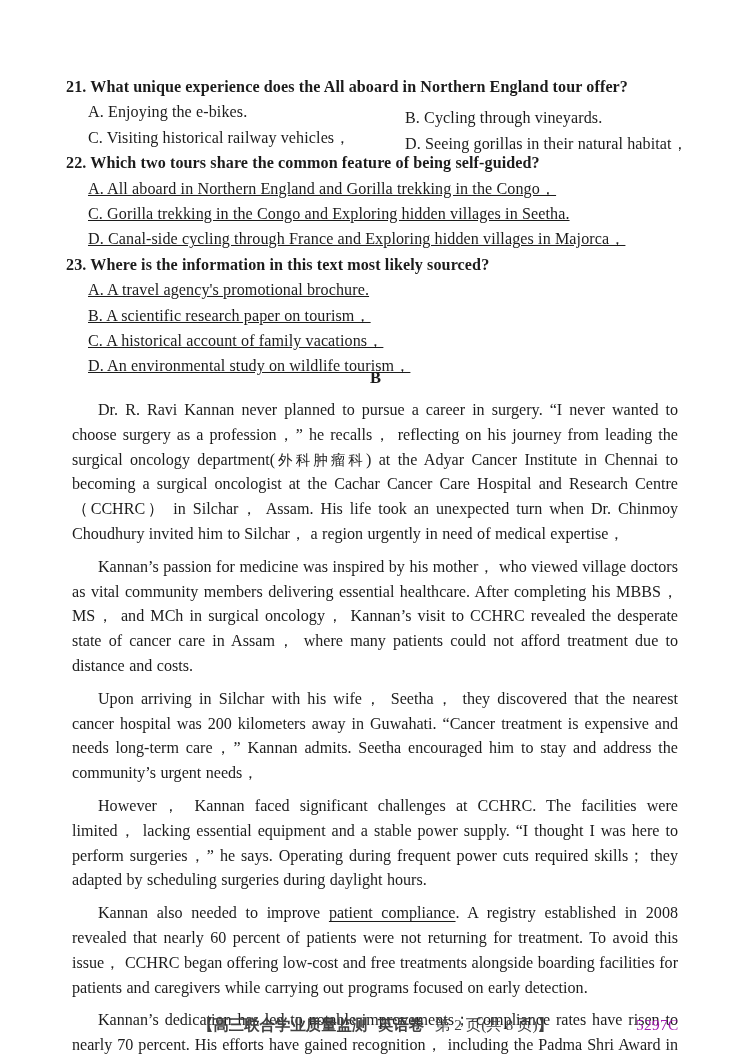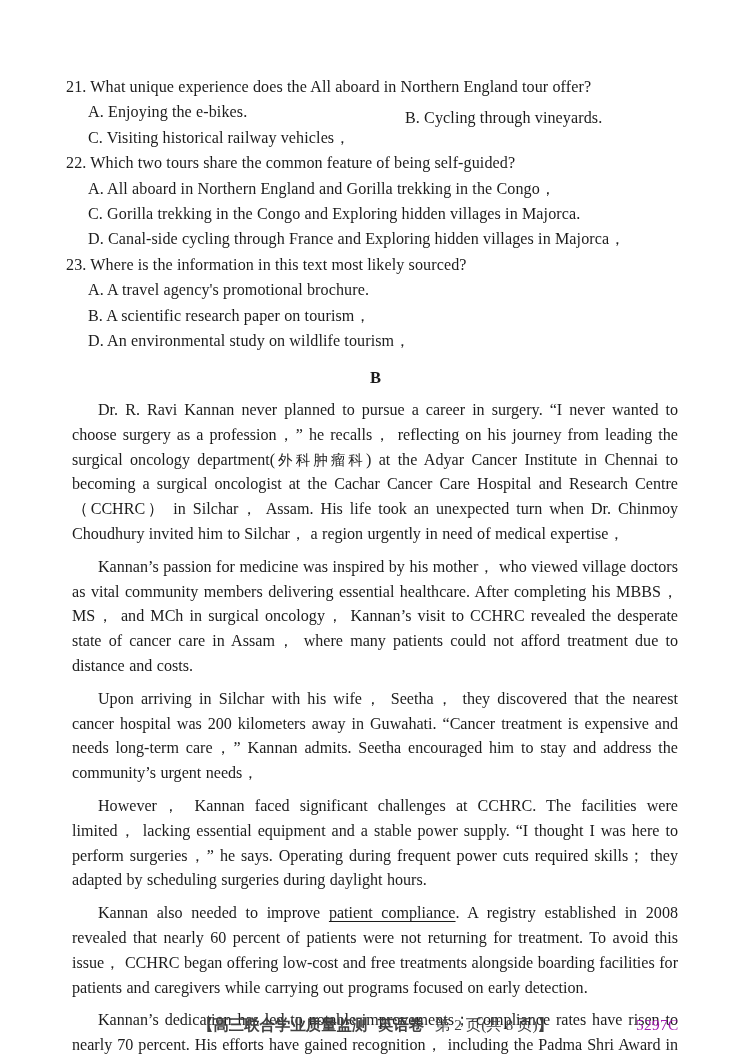--- a/index.html
+++ b/index.html
@@ -32,39 +32,41 @@
     width: 620px;
   }
   .q-row {
     font-size: 16.1px;
     line-height: 25.4px;
     white-space: nowrap;
     letter-spacing: 0.1px;
   }
   .q-stem {
     text-indent: 0;
+    font-weight: bold;
   }
   .q-opts-2col {
     position: relative;
     padding-left: 22px;
     height: 25.4px;
   }
   .q-opts-2col .col-a {
     position: absolute;
     left: 22px;
     top: 0;
   }
   .q-opts-2col .col-b {
     position: absolute;
     left: 339px;
     top: 0;
     margin-top: 6px;
   }
   .q-opt {
     padding-left: 22px;
+    text-decoration: underline;
   }
 
   
   .section-letter {
     position: absolute;
     left: 0;
     width: 751px;
     text-align: center;
     font-size: 16.5px;
     font-weight: bold;
@@ -145,30 +147,32 @@
 
   <div class="questions">
 
     <div class="q-row q-stem">21. What unique experience does the All aboard in Northern England tour offer?</div>
     <div class="q-row q-opts-2col">
       <span class="col-a">A. Enjoying the e-bikes.</span>
       <span class="col-b">B. Cycling through vineyards.</span>
     </div>
     <div class="q-row q-opts-2col">
       <span class="col-a">C. Visiting historical railway vehicles，</span>
+      <span class="col-b">D. Seeing gorillas in their natural habitat，</span>
     </div>
 
     <div class="q-row q-stem">22. Which two tours share the common feature of being self-guided?</div>
     <div class="q-row q-opt">A. All aboard in Northern England and Gorilla trekking in the Congo，</div>
-    <div class="q-row q-opt">C. Gorilla trekking in the Congo and Exploring hidden villages in Majorca.</div>
+    <div class="q-row q-opt">C. Gorilla trekking in the Congo and Exploring hidden villages in Seetha.</div>
     <div class="q-row q-opt">D. Canal-side cycling through France and Exploring hidden villages in Majorca，</div>
 
     <div class="q-row q-stem">23. Where is the information in this text most likely sourced?</div>
     <div class="q-row q-opt">A. A travel agency's promotional brochure.</div>
     <div class="q-row q-opt">B. A scientific research paper on tourism，</div>
+    <div class="q-row q-opt">C. A historical account of family vacations，</div>
     <div class="q-row q-opt">D. An environmental study on wildlife tourism，</div>
   </div>
 
   <div class="section-letter" style="top:368px;">B</div>
 
   <div class="passage">
     <p>Dr. R. Ravi Kannan never planned to pursue a career in surgery. “I never wanted to choose surgery as a profession，” he recalls， reflecting on his journey from leading the surgical oncology department(<span class="cn">外科肿瘤科</span>) at the Adyar Cancer Institute in Chennai to becoming a surgical oncologist at the Cachar Cancer Care Hospital and Research Centre（CCHRC） in Silchar， Assam. His life took an unexpected turn when Dr. Chinmoy Choudhury invited him to Silchar， a region urgently in need of medical expertise，</p>
     <p>Kannan’s passion for medicine was inspired by his mother， who viewed village doctors as vital community members delivering essential healthcare. After completing his MBBS， MS， and MCh in surgical oncology， Kannan’s visit to CCHRC revealed the desperate state of cancer care in Assam， where many patients could not afford treatment due to distance and costs.</p>
     <p>Upon arriving in Silchar with his wife， Seetha， they discovered that the nearest cancer hospital was 200 kilometers away in Guwahati. “Cancer treatment is expensive and needs long-term care，” Kannan admits. Seetha encouraged him to stay and address the community’s urgent needs，</p>
     <p>However， Kannan faced significant challenges at CCHRC. The facilities were limited， lacking essential equipment and a stable power supply. “I thought I was here to perform surgeries，” he says. Operating during frequent power cuts required skills； they adapted by scheduling surgeries during daylight hours.</p>

